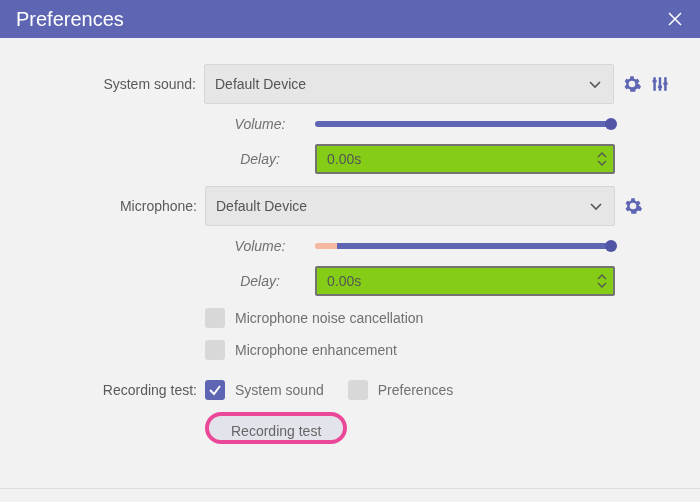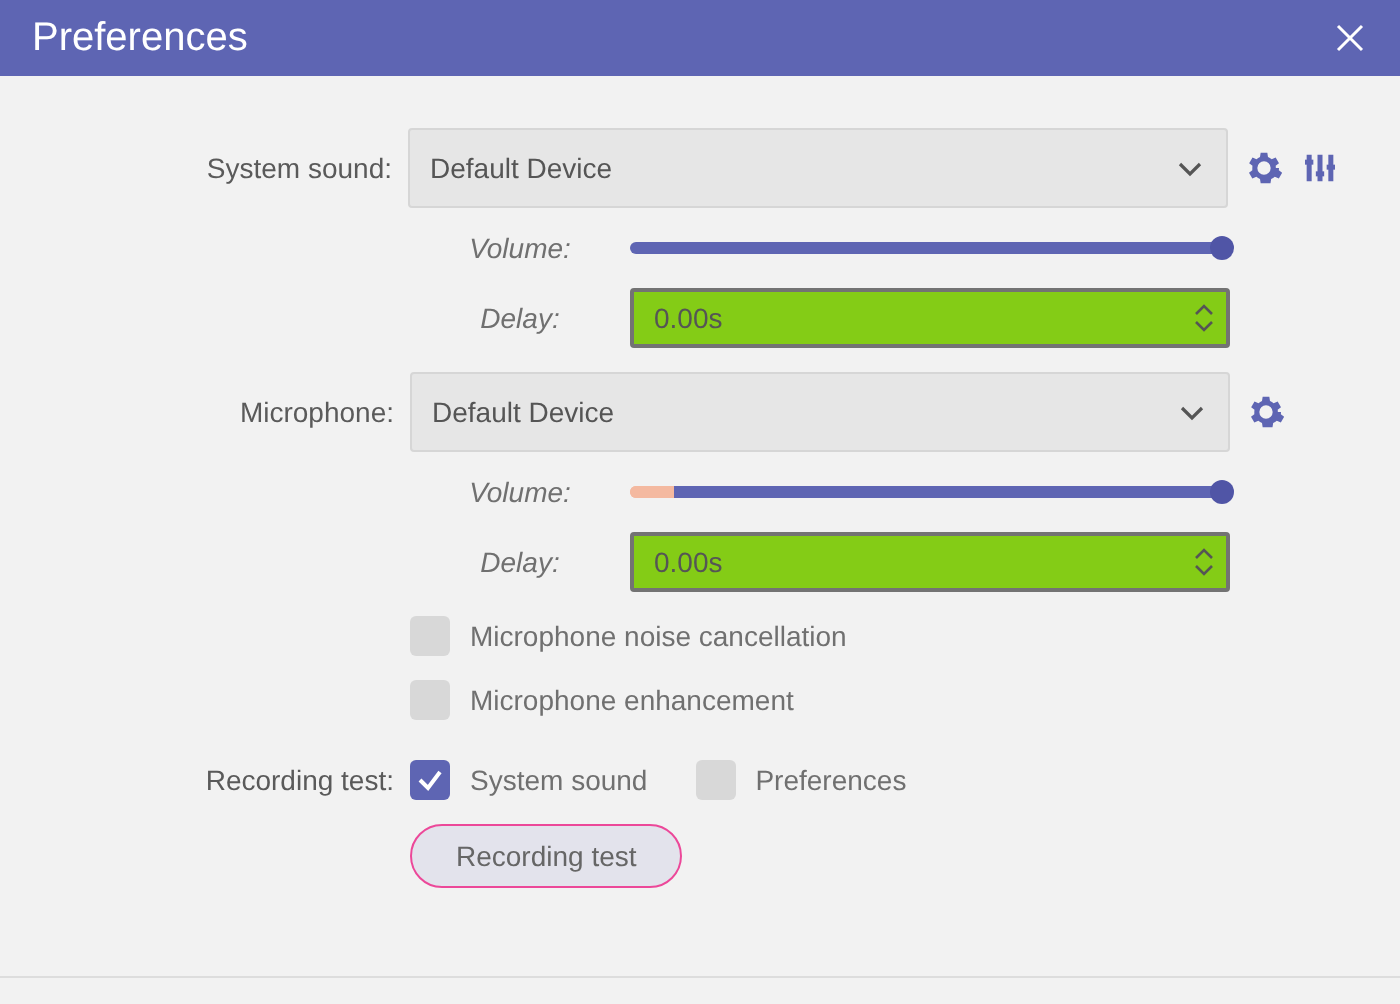--- a/index.html
+++ b/index.html
@@ -157,21 +157,21 @@
 }
 .checkbox.checked svg{ display:block; }
 .checkbox:not(.checked) svg{ display:none; }
 
 .check-label { color: #707070; margin-right: 24px; }
 
 .test-btn {
   display: inline-block;
   height: 32px;
   padding: 0 22px;
-  border: 1px solid #ec4899;
+  border: 4px solid #ec4899;
   border-radius: 16px;
   background: #e3e3ec;
   color: #666;
   cursor: pointer;
   line-height: 30px;
 }
 
 .divider {
   border-top: 1px solid #ddd;
   margin-top: 22px;

